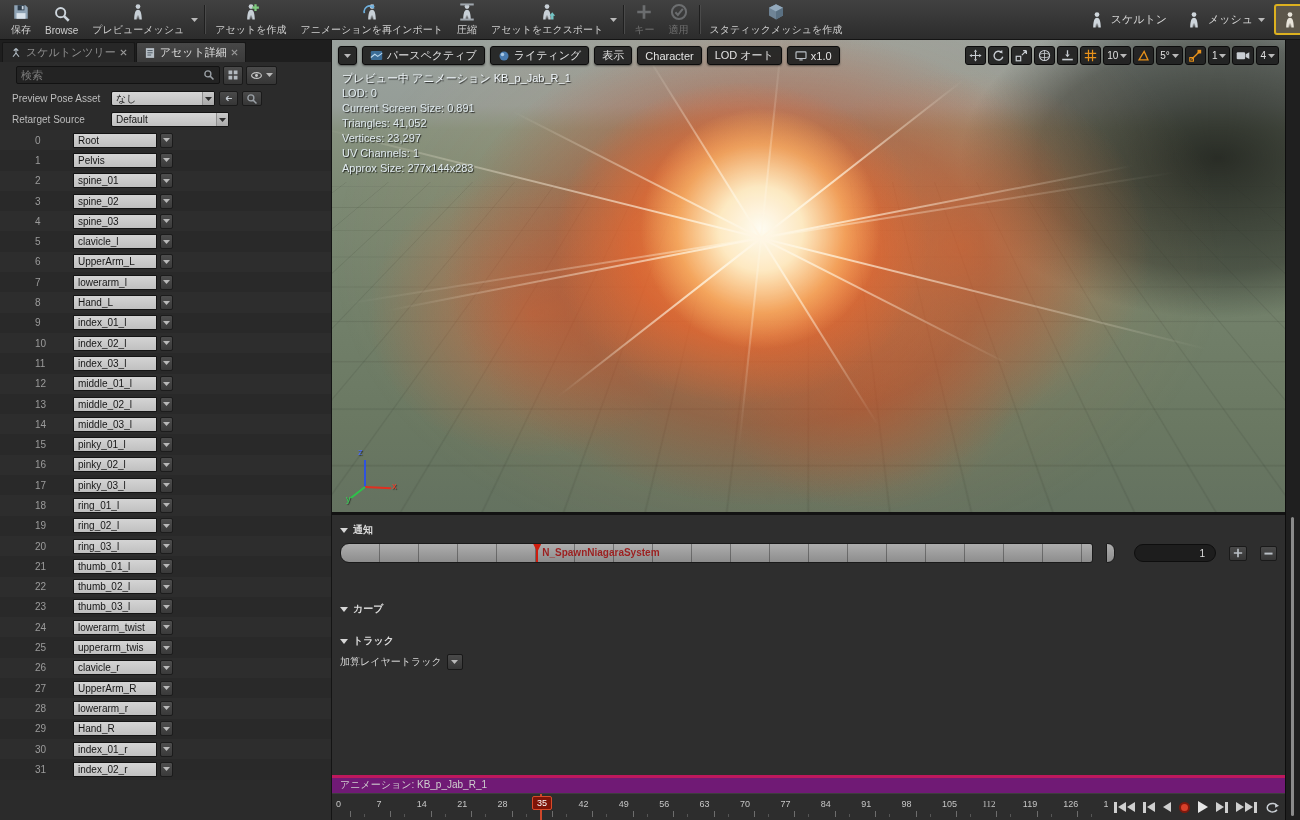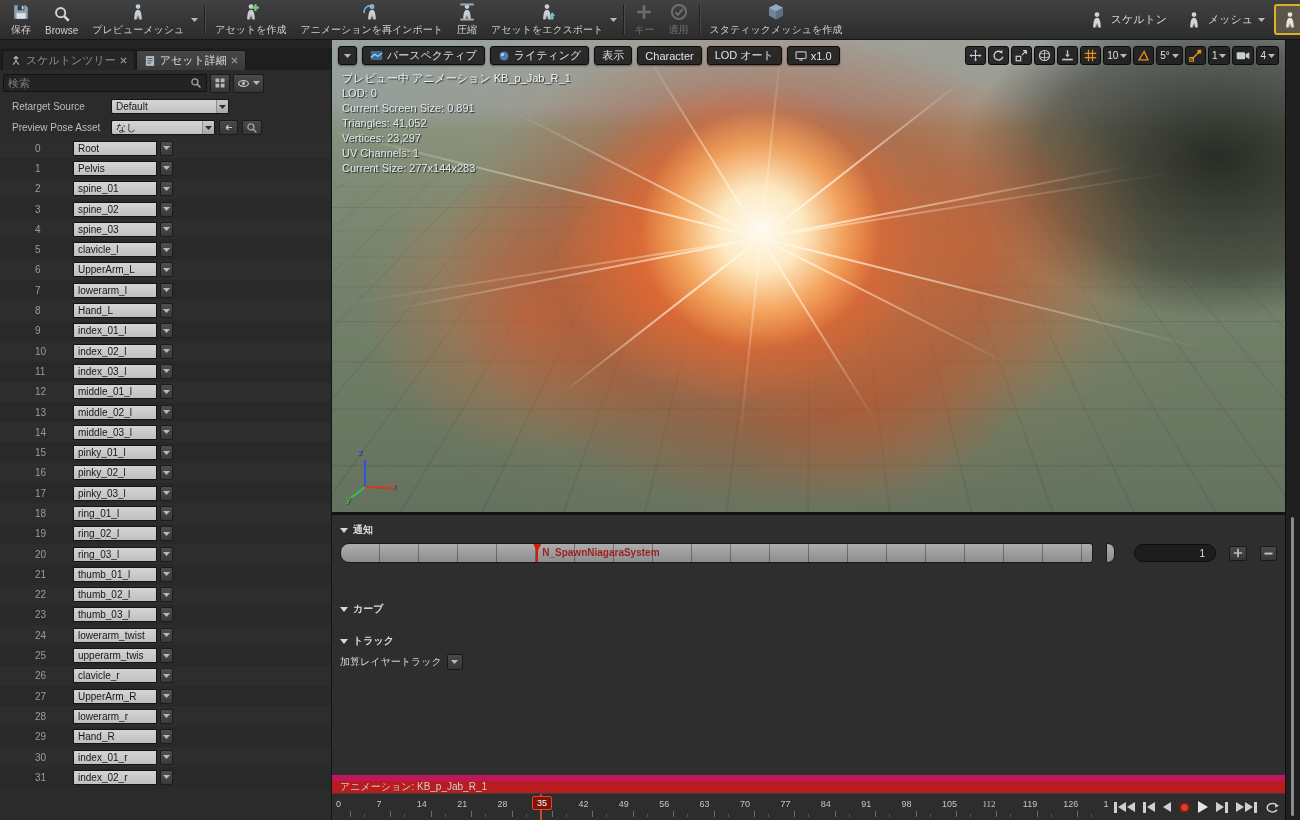--- a/index.html
+++ b/index.html
@@ -16,25 +16,25 @@
   .tb-label{font-size:10px;color:#cfcfcf;white-space:nowrap}
   .tb-item.disabled{opacity:.38}
   .tb-dd{align-self:center;padding:0 3px;margin-left:-3px}
   .tb-sep{width:1px;background:#1f1f1f;margin:5px 3px;box-shadow:1px 0 0 #4a4a4a}
   .tb-right{margin-left:auto;display:flex;align-items:center}
   .tb-right-items{display:flex;align-items:center;height:100%}
   .tbr-item{display:flex;align-items:center;gap:5px;padding:0 9px;height:100%;font-size:11px;color:#d8d8d8;cursor:pointer}
   .active-tool{width:31px;height:31px;border:2px solid #ddb11f;border-radius:3px;background:#5c564a;display:flex;align-items:center;justify-content:center;margin-right:-9px}
 
   
-  .left-panel{position:absolute;top:48px;left:0;width:332px;bottom:0;background:#2b2b2b;border-right:1px solid #141414;display:flex;flex-direction:column;overflow:hidden;z-index:20}
+  .left-panel{position:absolute;top:40px;left:0;width:332px;bottom:0;background:#2b2b2b;border-right:1px solid #141414;display:flex;flex-direction:column;overflow:hidden;z-index:20}
   .doc-tabs{height:22px;background:#1e1e1e;display:flex;align-items:flex-end;gap:1px;padding:2px 2px 0}
   .doc-tab{display:flex;align-items:center;gap:4px;height:20px;padding:0 7px;font-size:11px;background:#272727;color:#8f8f8f;border:1px solid #161616;border-bottom:none;border-radius:2px 2px 0 0;cursor:pointer;white-space:nowrap}
   .doc-tab.active{background:linear-gradient(#474747,#3a3a3a);color:#e2e2e2}
-  .search-row{display:flex;align-items:center;gap:3px;padding:4px 3px;height:26px}
+  .search-row{display:flex;align-items:center;gap:3px;padding:4px 16px;height:26px}
   .search-box{width:204px;height:18px;background:#232323;border:1px solid #121212;border-radius:2px;display:flex;align-items:center;padding:0 4px;gap:3px}
   .search-input{flex:1;background:transparent;border:none;outline:none;color:#bdbdbd;font-size:11px;font-family:inherit;min-width:0}
   .search-input::placeholder{color:#7f7f7f}
   .sq-btn{height:19px;min-width:20px;background:linear-gradient(#4a4a4a,#363636);border:1px solid #1a1a1a;border-radius:2px;display:flex;align-items:center;justify-content:center;gap:3px;padding:0 3px;cursor:pointer}
   .sq-btn.sm{height:15px;min-width:16px}
   .sec-header{margin-top:9px;height:19px;background:linear-gradient(#424242,#353535);border-top:1px solid #4d4d4d;border-bottom:1px solid #202020;display:flex;align-items:center;gap:5px;padding:0 5px;color:#e4e4e4;font-weight:bold;font-size:11px}
   .prop-row{height:21px;display:flex;align-items:center;padding-left:12px;gap:4px}
   .prop-label{width:95px;font-size:10px;color:#bdbdbd;white-space:nowrap;overflow:hidden;flex:none}
   .combo{height:15px;background:linear-gradient(#d6d6d6,#c0c0c0);border:1px solid #141414;border-radius:2px;display:flex;align-items:center;color:#181818;font-size:10px;overflow:hidden;cursor:pointer}
   .combo-text{padding:0 4px;flex:1;white-space:nowrap;overflow:hidden}
@@ -108,21 +108,21 @@
   .notify-endcap{width:9px;height:20px;background:linear-gradient(#adadad,#8d8d8d);border:1px solid #1a1a1a;border-radius:2px 9px 9px 2px}
   .notify-value{width:82px;height:18px;background:#1d1d1d;border:1px solid #0e0e0e;border-radius:9px;color:#ddd;font-size:10px;display:flex;align-items:center;justify-content:flex-end;padding:0 10px;margin-left:6px}
   .curves-row{display:flex;align-items:center;gap:9px;margin-top:5px;padding:0 8px;height:20px}
   .add-btn{height:16px;display:flex;align-items:center;background:linear-gradient(#d6d6d6,#bdbdbd);border:1px solid #141414;border-radius:2px;color:#181818;font-size:10px;cursor:pointer}
   .add-text{padding:0 6px}
   .add-caret{width:13px;height:100%;display:flex;align-items:center;justify-content:center;border-left:1px solid #8e8e8e;background:linear-gradient(#c9c9c9,#a9a9a9)}
   .total{font-size:10px;color:#c0c0c0}
   .tracks-row{display:flex;align-items:center;gap:5px;margin-top:4px;padding:0 8px;height:20px;font-size:10px;color:#d4d4d4}
   .dk-caret-btn{width:16px;height:16px;background:linear-gradient(#4a4a4a,#363636);border:1px solid #181818;border-radius:2px;display:flex;align-items:center;justify-content:center;cursor:pointer}
   .bp-fill{flex:1}
-  .status-bar{height:18px;display:flex;align-items:center;background:#b91c1c;border-top:6px solid #be185d;font-size:10px}
+  .status-bar{height:18px;display:flex;align-items:flex-start;background:#701a75;border-top:3px solid #be185d;font-size:10px}
   .status-left{flex:1;display:flex;align-items:center;padding:0 8px;color:#cfcfcf;white-space:nowrap;overflow:hidden}
   .status-right{display:flex;align-items:center;padding:0 10px;background:#8f5d1d;color:#f5e9d0;white-space:nowrap}
   .timeline{position:relative;height:27px;background:#2d2d2d;border-top:1px solid #3d3d3d;cursor:ew-resize}
   .tick{position:absolute;top:5px;font-size:9px;color:#c6c6c6;transform:translateX(-2px);z-index:2}
   .tick.current{top:2px;background:#7e1407;border:1px solid #d84b2a;color:#fff;padding:1px 4px;border-radius:2px;transform:translateX(-8px);z-index:3}
   .tick-mark{position:absolute;top:17px;width:1px;height:6px;background:#6d6d6d;z-index:1}
   .tick-mark.minor{height:3px;top:20px;background:#555}
   .playhead-line{position:absolute;top:0;bottom:0;width:2px;background:rgba(224,74,42,.9);z-index:1}
   .pc{position:absolute;right:5px;top:0;height:100%;display:flex;align-items:center;gap:8px;background:#2d2d2d;padding-left:6px;z-index:4}
   .pc-btn{display:flex;align-items:center;gap:1px;cursor:pointer}
@@ -352,33 +352,20 @@
             </svg>
           </span>
           <span class="icon">
             <svg width="7" height="4" viewBox="0 0 7 4">
               <path d="M0 0 h7 L3.5 4 Z" fill="#b9b9b9"></path>
             </svg>
           </span>
         </div>
     </div>
     <div class="prop-row">
-      <div class="prop-label">Retarget Source</div>
-      <div class="combo" style="width:118px">
-        <span class="combo-text">Default</span>
-        <span class="combo-caret">
-            <span class="icon">
-              <svg width="7" height="4" viewBox="0 0 7 4">
-                <path d="M0 0 h7 L3.5 4 Z" fill="#2e2e2e"></path>
-              </svg>
-            </span>
-          </span>
-      </div>
-    </div>
-    <div class="prop-row">
       <div class="prop-label">Preview Pose Asset</div>
       <div class="combo" style="width:104px">
         <span class="combo-text">なし</span>
         <span class="combo-caret">
             <span class="icon">
               <svg width="7" height="4" viewBox="0 0 7 4">
                 <path d="M0 0 h7 L3.5 4 Z" fill="#2e2e2e"></path>
               </svg>
             </span>
           </span>
@@ -391,20 +378,33 @@
           </span>
         </div>
       <div class="sq-btn sm">
           <span class="icon">
             <svg width="12" height="12" viewBox="0 0 16 16">
               <circle cx="6.5" cy="6.5" r="4" fill="none" stroke="#9aa0a6" stroke-width="1.8"></circle>
               <line x1="9.5" y1="9.5" x2="14" y2="14" stroke="#9aa0a6" stroke-width="2"></line>
             </svg>
           </span>
         </div>
+    </div>
+    <div class="prop-row">
+      <div class="prop-label">Retarget Source</div>
+      <div class="combo" style="width:118px">
+        <span class="combo-text">Default</span>
+        <span class="combo-caret">
+            <span class="icon">
+              <svg width="7" height="4" viewBox="0 0 7 4">
+                <path d="M0 0 h7 L3.5 4 Z" fill="#2e2e2e"></path>
+              </svg>
+            </span>
+          </span>
+      </div>
     </div>
     <div class="track-rows">
         <div class="track-row">
           <span class="track-index">0</span>
           <div class="track-field">Root</div>
           <div class="track-caret">
             <span class="icon">
               <svg width="7" height="4" viewBox="0 0 7 4">
                 <path d="M0 0 h7 L3.5 4 Z" fill="#b9b9b9"></path>
               </svg>
@@ -770,21 +770,21 @@
         <span class="ray r7"></span>
         <span class="ray r8"></span>
       </div>
       <div class="vp-stats">
         <div class="s-strong">プレビュー中 アニメーション KB_p_Jab_R_1</div>
         <div>LOD: 0</div>
         <div>Current Screen Size: 0.891</div>
         <div>Triangles: 41,052</div>
         <div>Vertices: 23,297</div>
         <div>UV Channels: 1</div>
-        <div>Current Size: 277x144x283</div>
+        <div>Approx Size: 277x144x283</div>
       </div>
       <div class="vp-toolbar">
         <div class="vp-btn caret-only">
             <span class="icon">
               <svg width="7" height="4" viewBox="0 0 7 4">
                 <path d="M0 0 h7 L3.5 4 Z" fill="#b9b9b9"></path>
               </svg>
             </span>
           </div>
         <div class="vp-btn">

